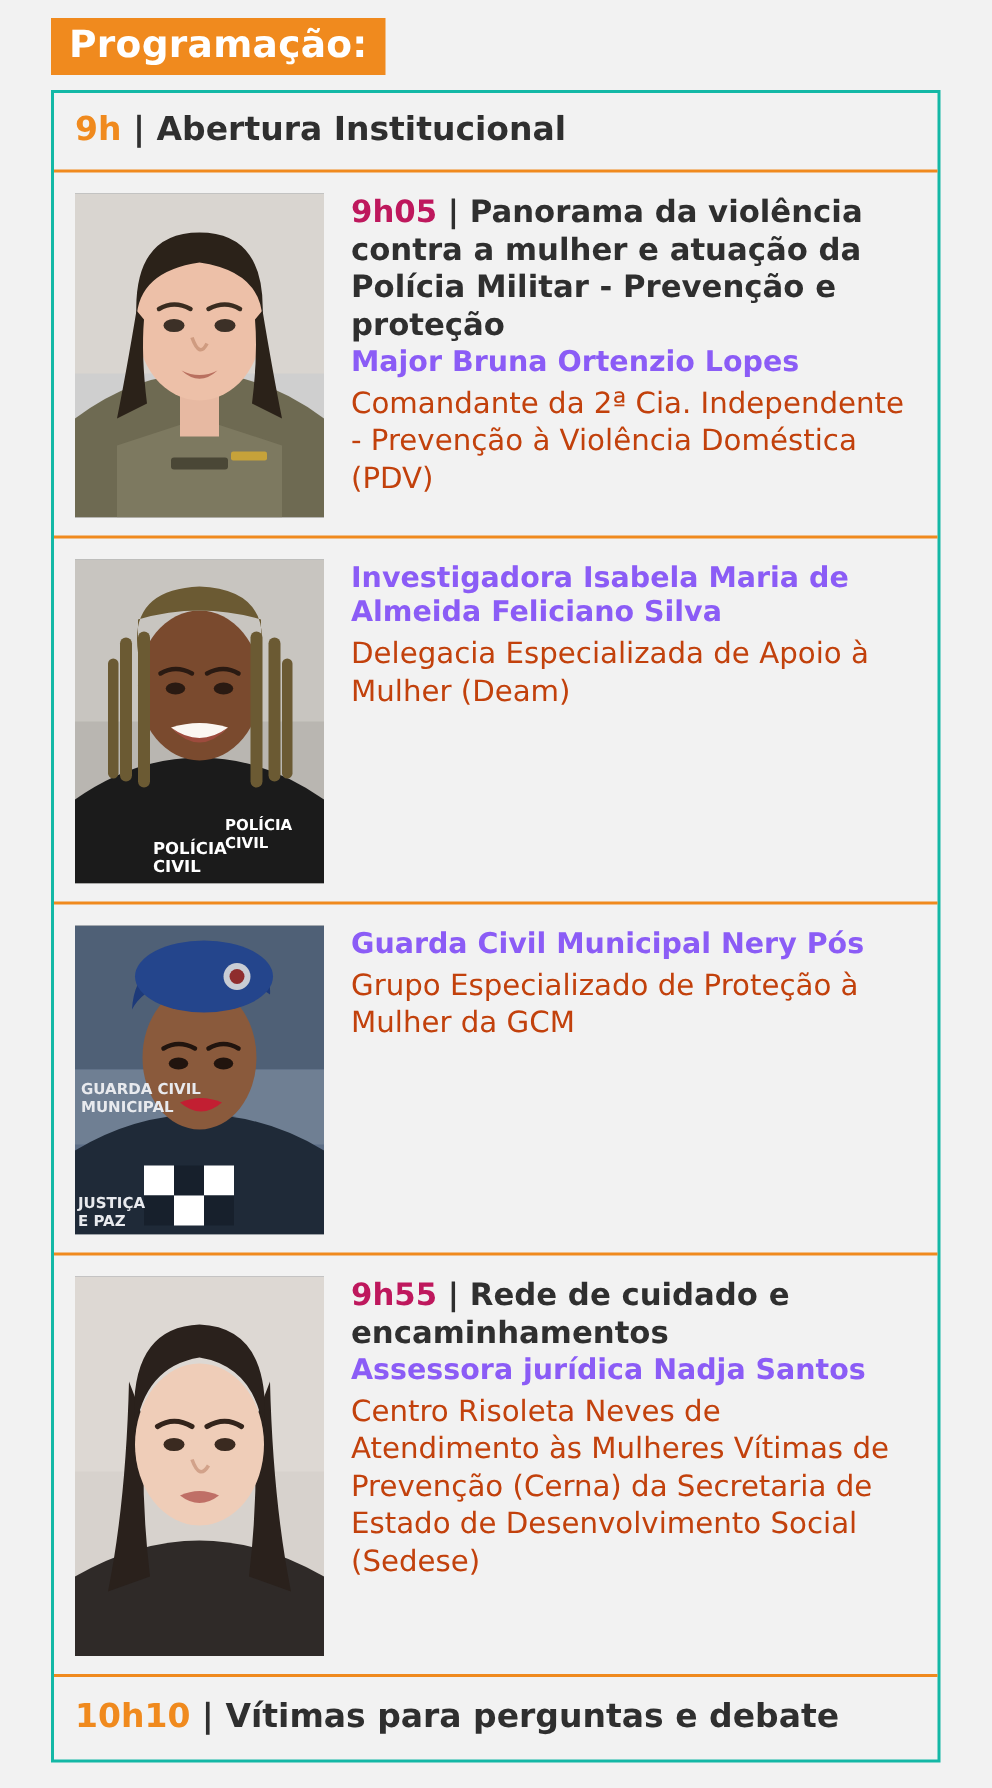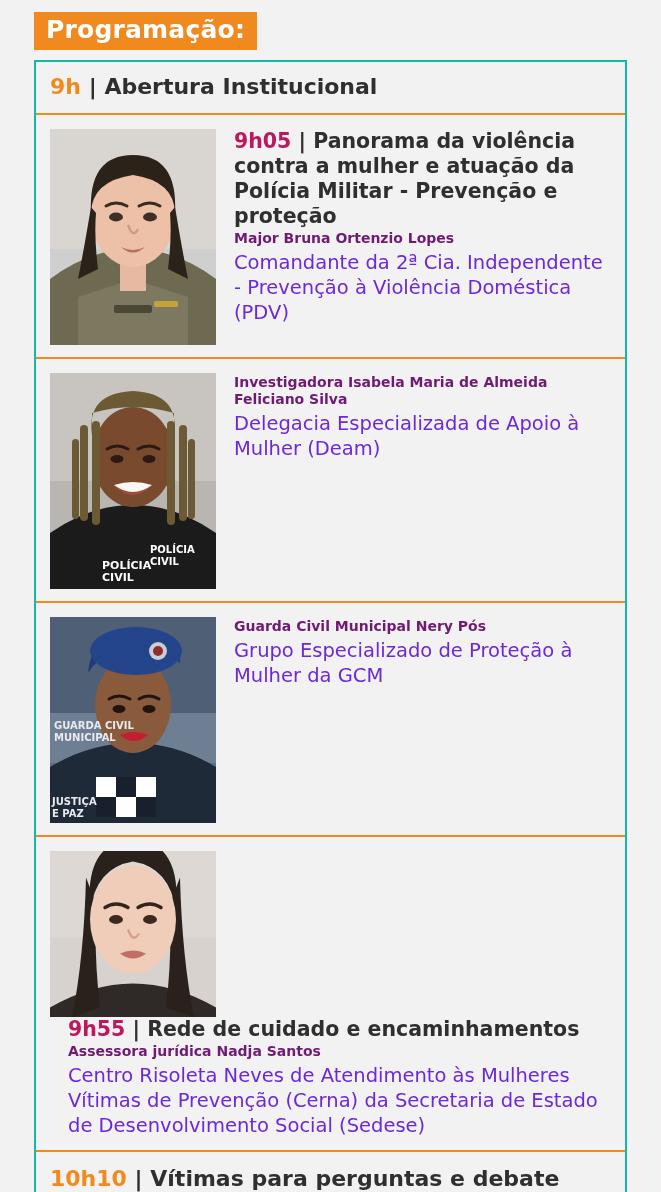--- a/index.html
+++ b/index.html
@@ -94,43 +94,43 @@
   }
   .talk-title {
     font-size: 20.5px;
     font-weight: bold;
     line-height: 1.22;
     color: #2f2f2f;
     margin: 0 0 1px 0;
   }
   .talk-title .time { color: #be185d; }
   .talk-speaker {
-    font-size: 14px;
+    font-size: 19px;
     font-weight: bold;
     line-height: 1.22;
-    color: #701a75;
+    color: #8b5cf6;
     margin: 1px 12px 4px 0;
   }
   .talk-org {
     font-size: 19.5px;
     line-height: 1.28;
-    color: #6d28d9;
+    color: #c2410c;
     font-weight: normal;
   }
 
   
   .talk.r1 .photo { height: 216px; }
   .talk.r2 .photo { height: 216px; }
   .talk.r3 .photo { height: 206px; }
   .talk.r4 .photo { height: 253px; }
 
   .talk.r1 { padding-top: 14px; padding-bottom: 12px; }
   .talk.r2 { padding-top: 14px; padding-bottom: 12px; }
   .talk.r3 { padding-top: 14px; padding-bottom: 12px; }
-  .talk.r4 { padding-top: 14px; padding-bottom: 12px; flex-direction: column; }
+  .talk.r4 { padding-top: 14px; padding-bottom: 12px; }
 
   .footer-row { padding-top: 14px; padding-bottom: 16px; }
 </style>
 </head>
 <body>
 
 <div class="page">
 
   <div class="banner-wrap">
     <div class="banner">Programação:</div>

